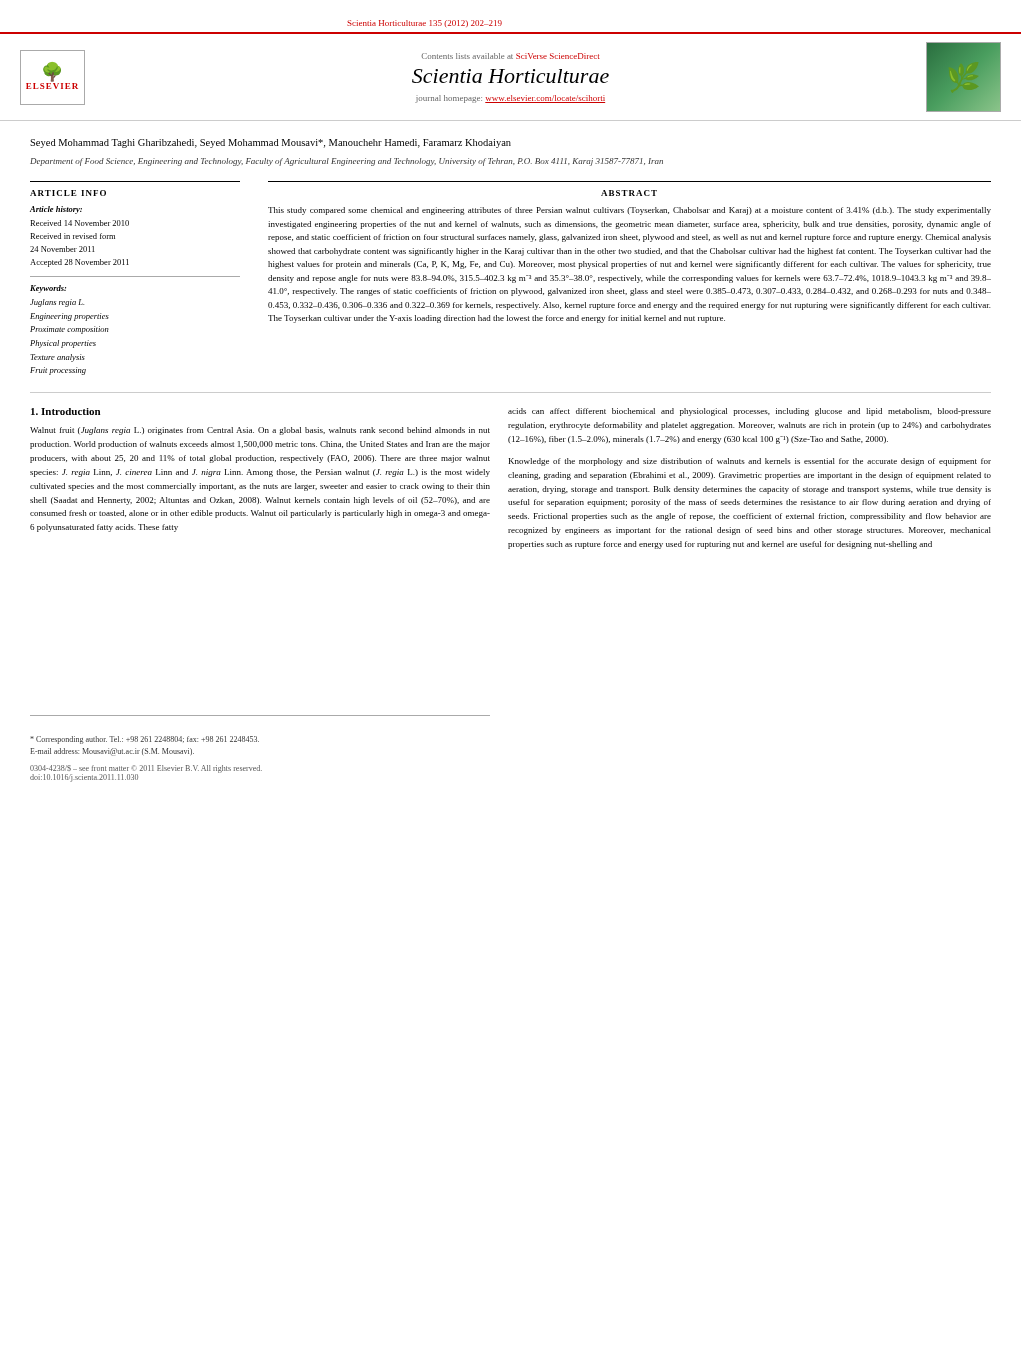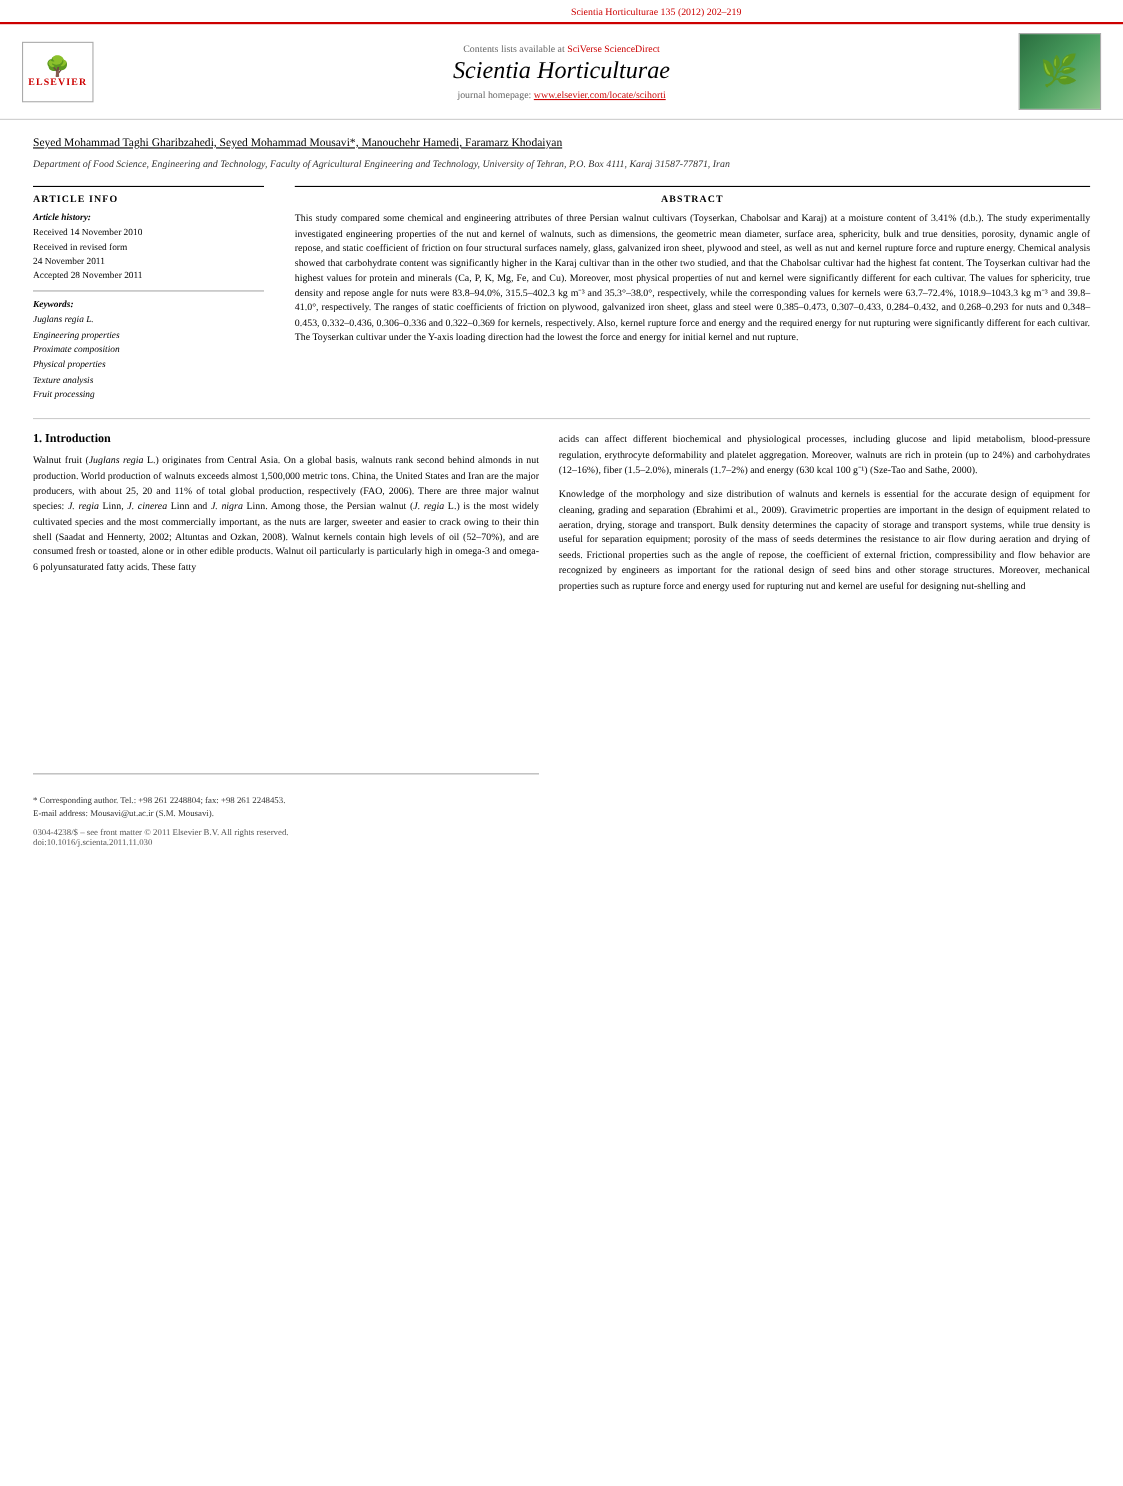--- a/index.html
+++ b/index.html
@@ -22,22 +22,23 @@
     .journal-header {
       border-bottom: 2px solid #c00;
       padding: 6px 20px 4px 20px;
       display: flex;
       align-items: flex-start;
       justify-content: space-between;
     }
     .journal-citation {
       color: #c00;
       font-size: 9px;
-      text-align: right;
+      text-align: left;
       flex: 1;
+      margin-top: 12px;
     }
 
     .header-section {
       border-bottom: 1px solid #ccc;
       padding: 8px 20px;
       display: flex;
       align-items: center;
       justify-content: space-between;
     }
     .header-left {
@@ -113,21 +114,20 @@
       line-height: 1.35;
       margin-bottom: 12px;
       padding-bottom: 8px;
     }
 
     .authors {
       font-size: 10.5px;
       color: #000;
       margin-bottom: 4px;
       line-height: 1.4;
-      text-decoration: underline;
     }
 
     .affiliation {
       font-size: 9px;
       font-style: italic;
       color: #333;
       margin-bottom: 14px;
       line-height: 1.4;
     }
 

